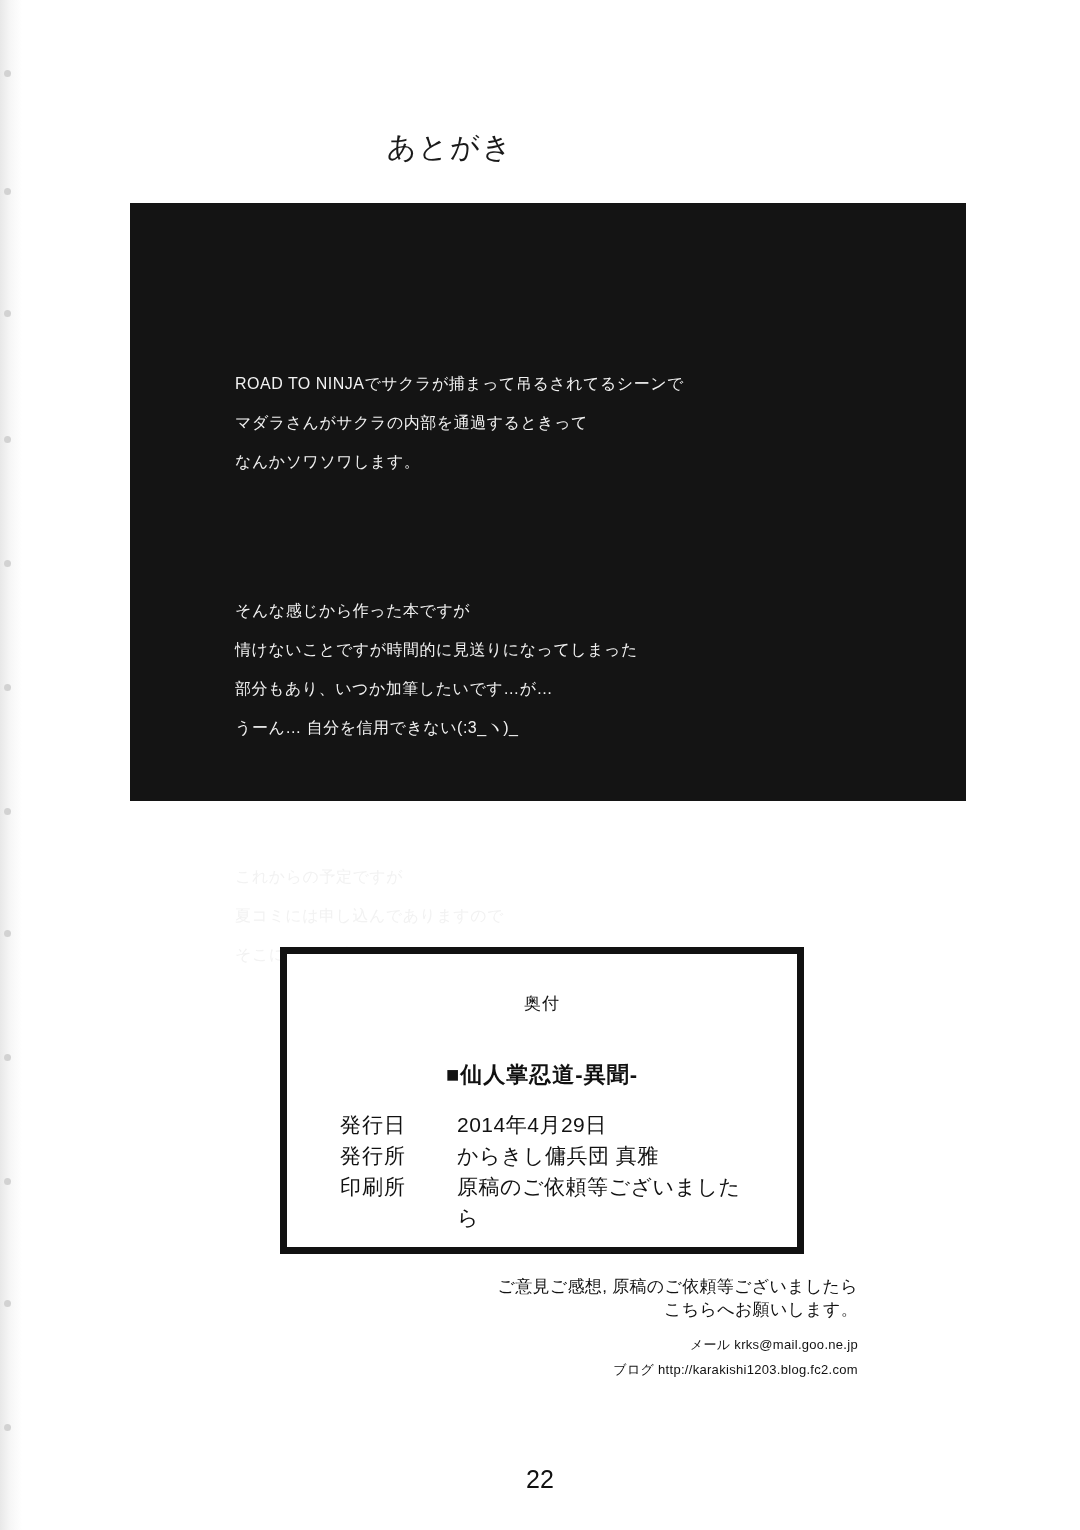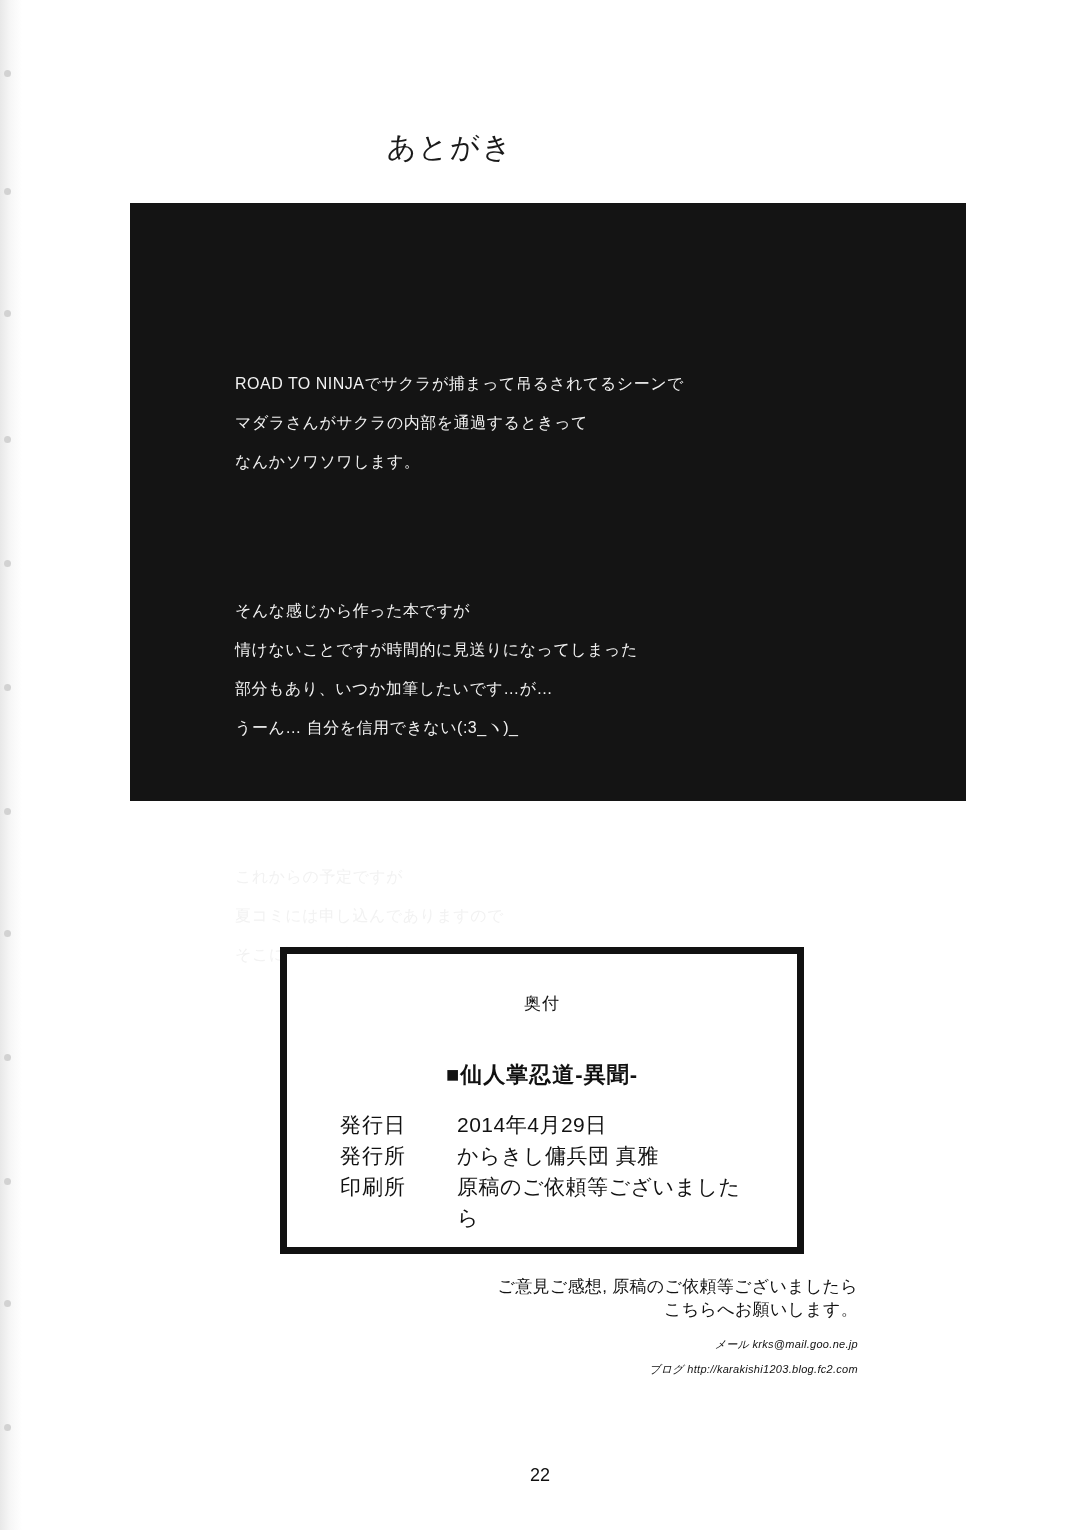--- a/index.html
+++ b/index.html
@@ -146,33 +146,32 @@
   }
   .contact-line {
     font-size: 17px;
     line-height: 23px;
     letter-spacing: 0.3px;
   }
   .contact-sub {
     margin-top: 11px;
   }
   .contact-sub .contact-line {
-    font-size: 11px;
+    font-size: 13px;
     line-height: 25px;
-    font-style: italic;
   }
   .indent-1 { padding-left: 10px; }
 
   .page-number {
     position: absolute;
     left: 0;
     top: 1465px;
     width: 1080px;
     text-align: center;
-    font-size: 18px;
+    font-size: 25px;
     color: #111111;
   }
 </style>
 </head>
 <body>
 
 <div class="page">
 
   <div class="scan-edge"></div>
   <div class="scan-dot" style="top:70px;"></div>

